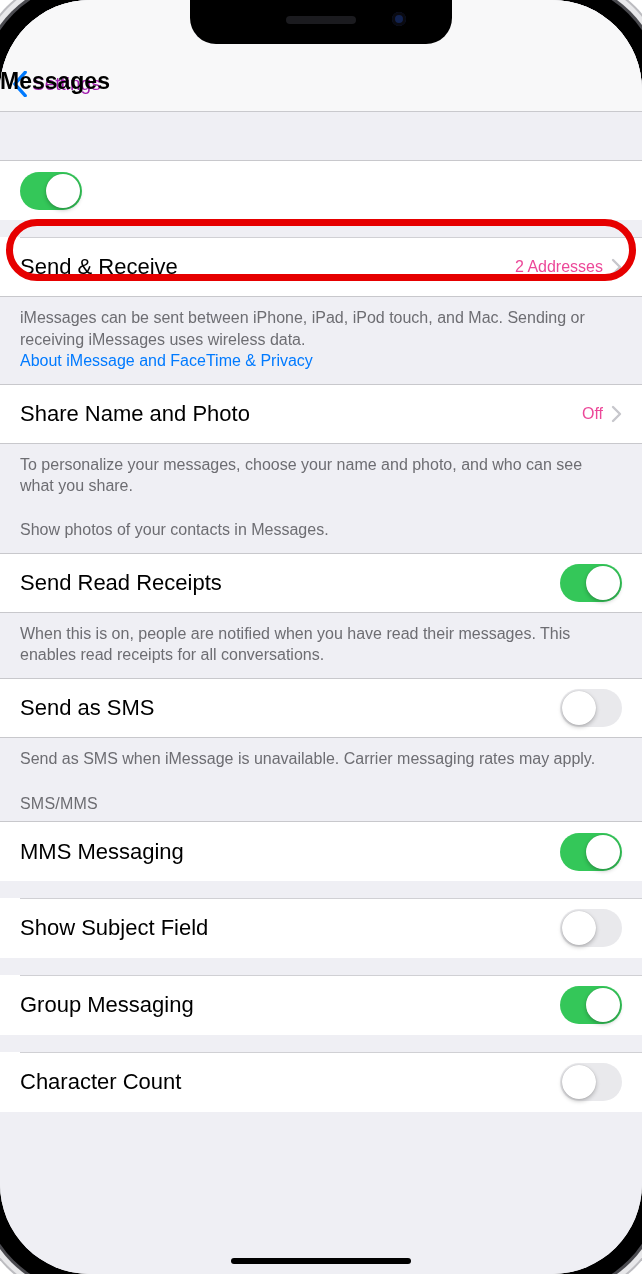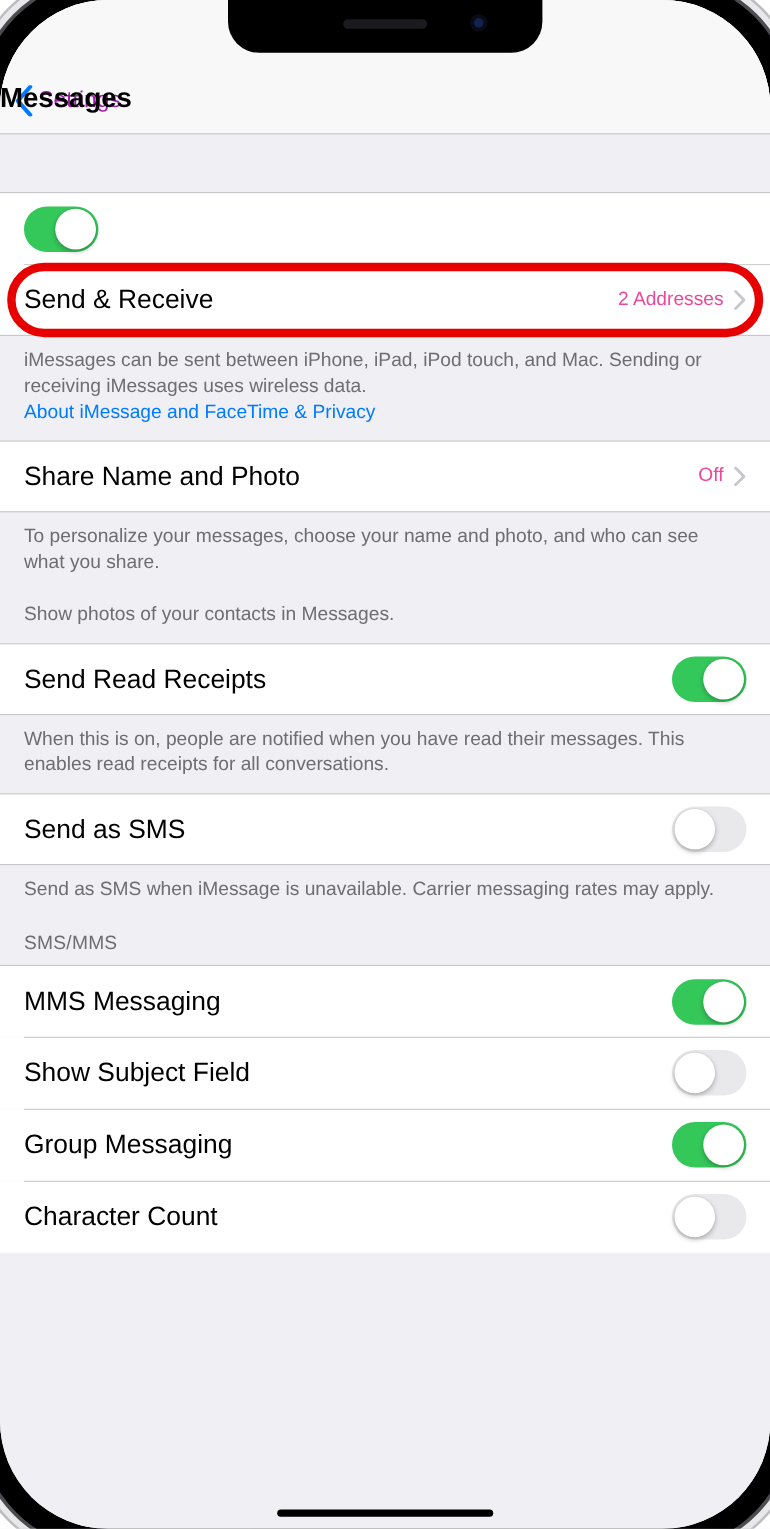--- a/index.html
+++ b/index.html
@@ -99,21 +99,21 @@
 
   .row {
     background:#fff; min-height:60px;
     display:flex; align-items:center;
     padding: 0 20px;
     border-top:1px solid #c8c8cc;
     position:relative;
     font-size:22px; color:#000;
   }
   .row.first { border-top:1px solid #c8c8cc; }
-  .row + .row { border-top:0; }
+  .row + .row { border-top:0;margin-top:17px; }
   .row + .row::before{
     content:""; position:absolute; top:0; left:20px; right:0;
     height:1px; background:#d0d0d4;
   }
   .row.last { border-bottom:1px solid #c8c8cc; }
   .row .label { flex:1; }
   .row .value { color:#ec4899; font-size:16px; margin-right:8px;text-align:center; }
   .chevron { color:#c7c7cc; }
   .chevron svg{ width:11px; height:18px; display:block; }
 

